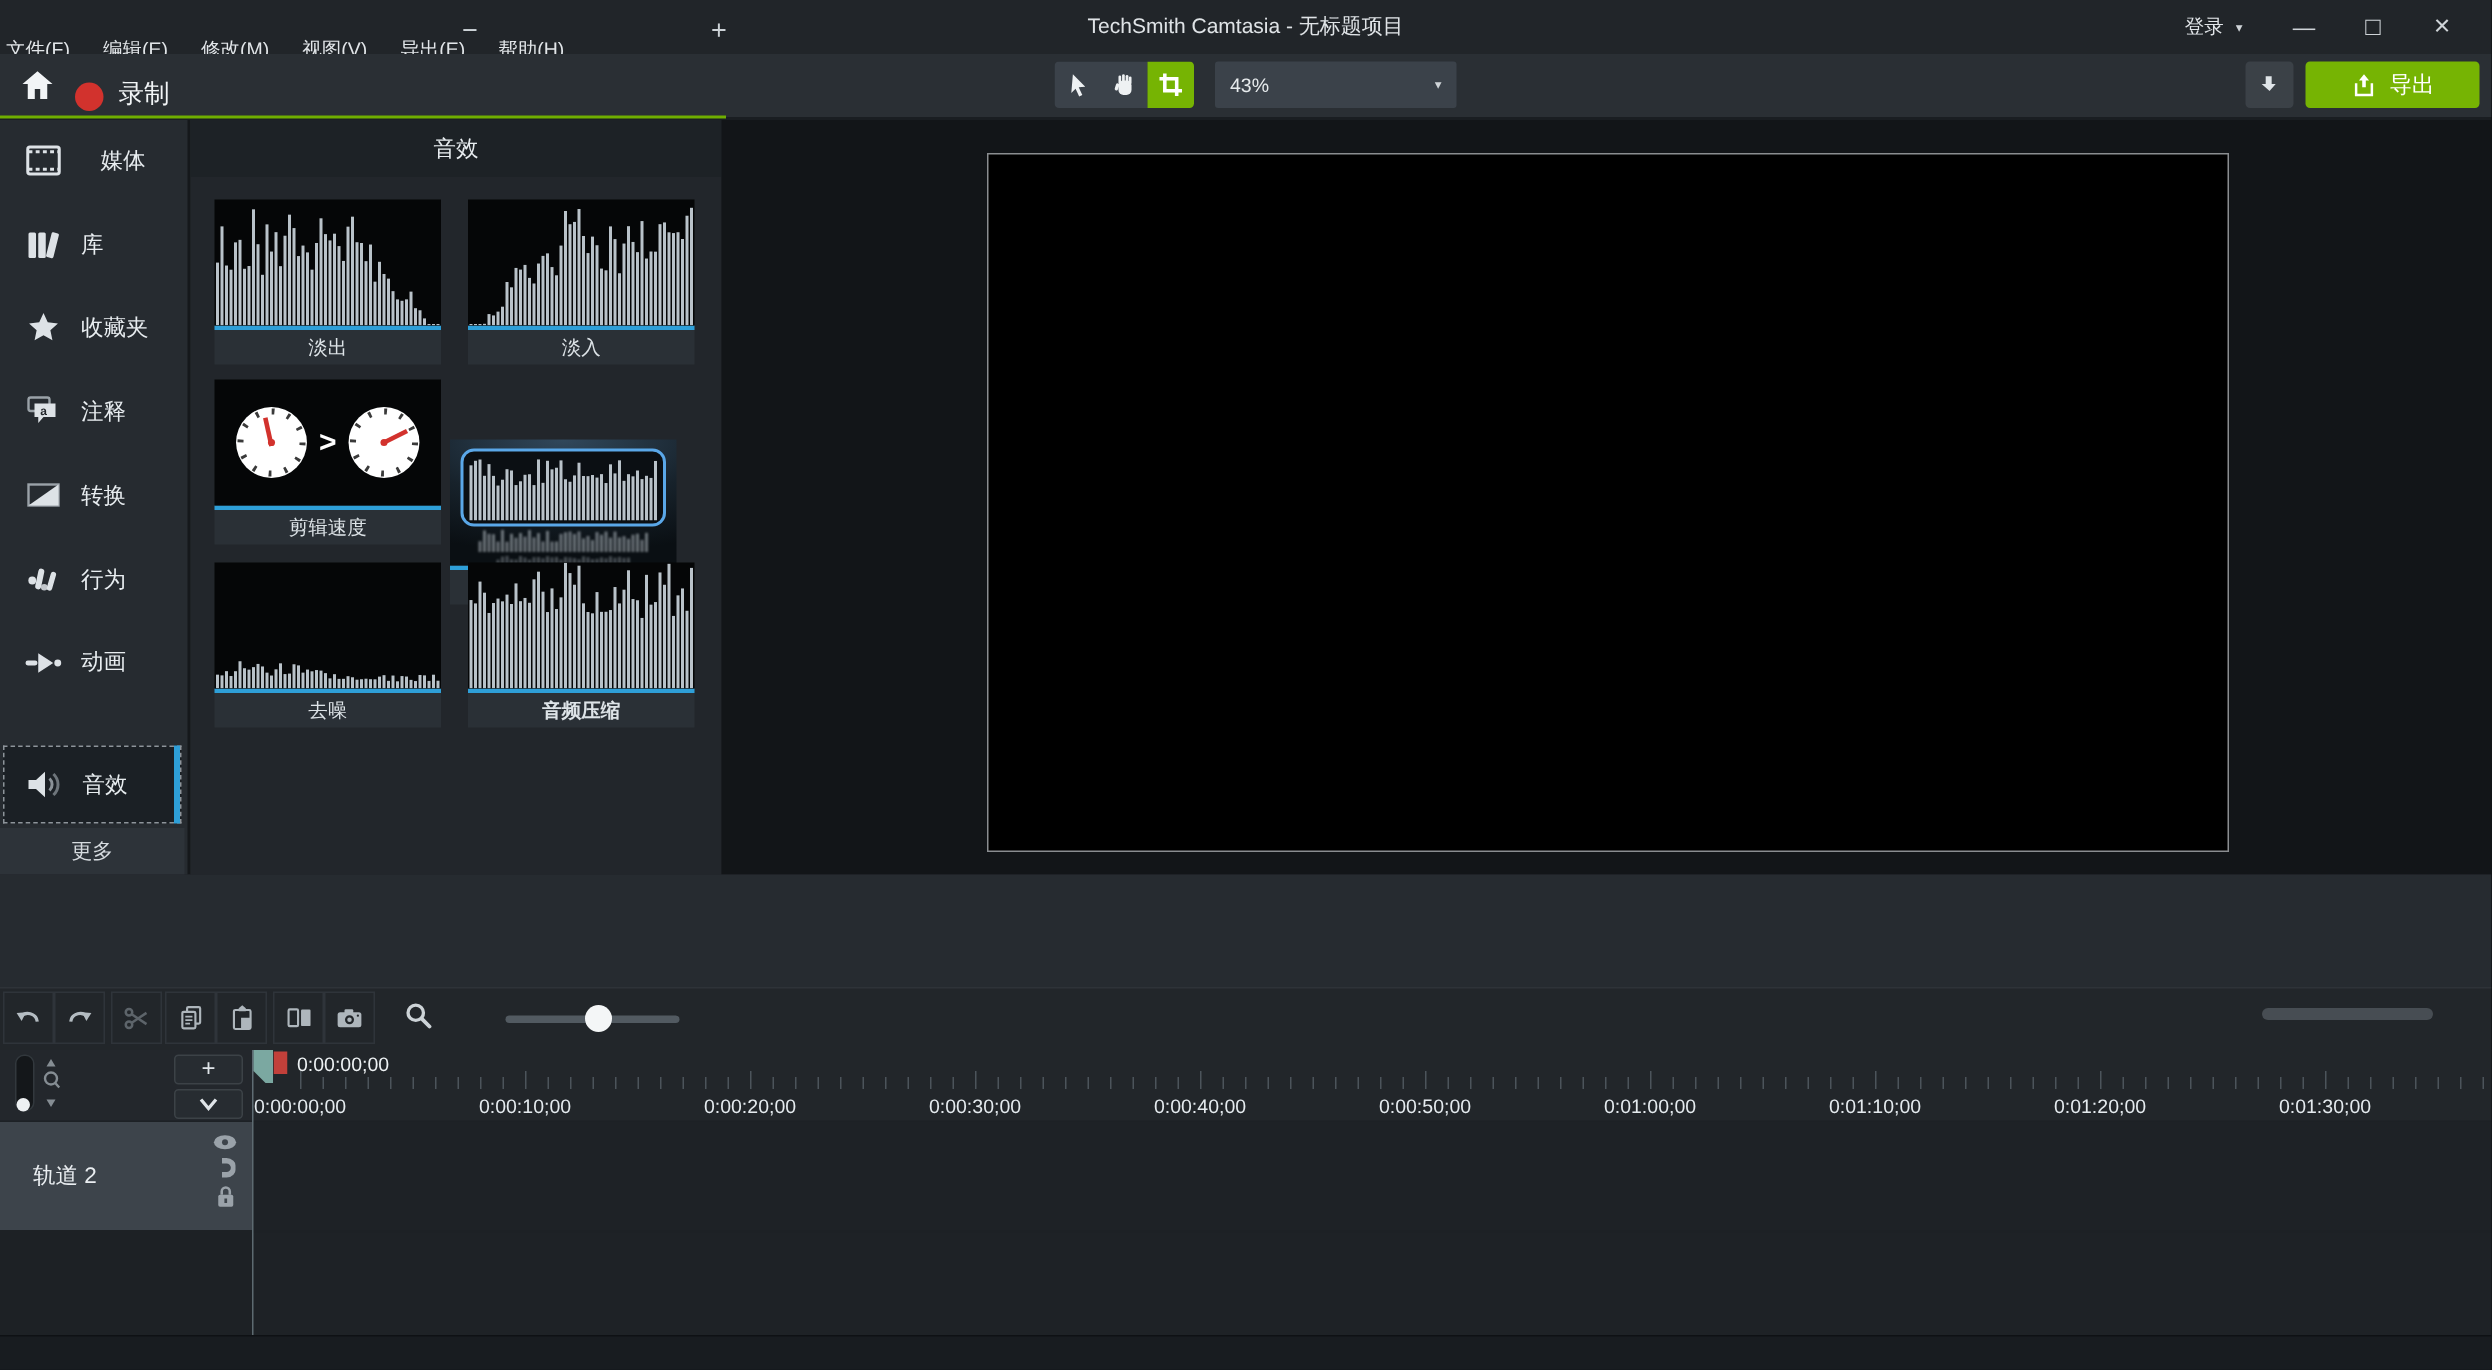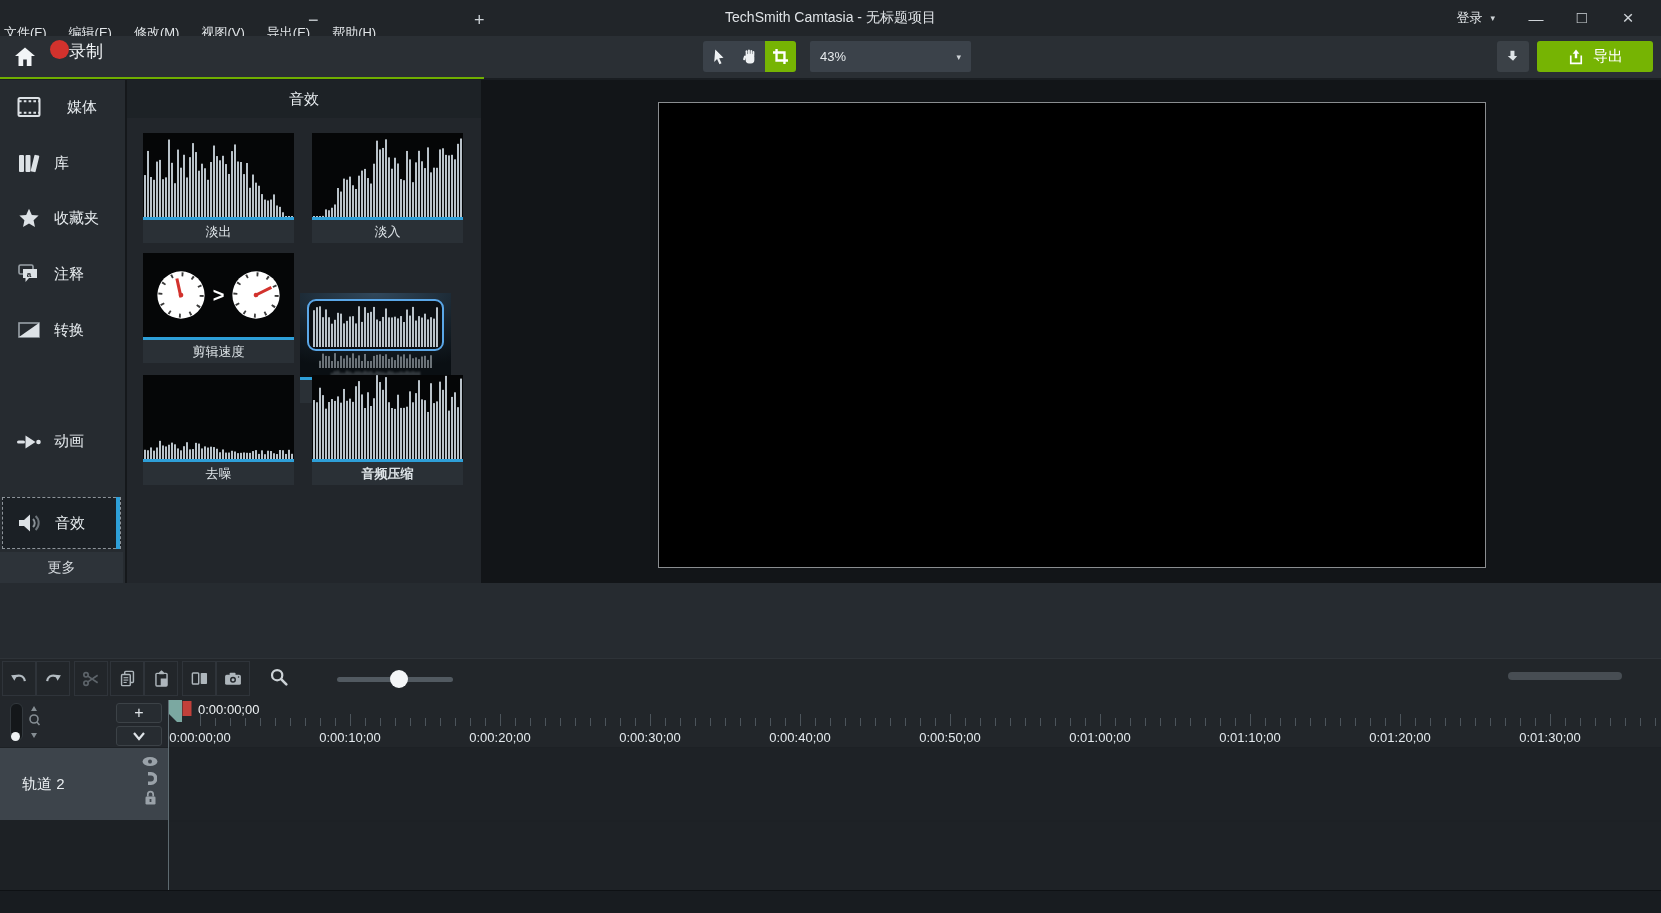--- a/index.html
+++ b/index.html
@@ -18,21 +18,21 @@
   .win-right{right:10px;top:0;height:36px;display:flex;align-items:center;gap:0;}
   .login{display:flex;align-items:center;gap:8px;font-size:13px;color:#e2e6e9;padding:0 18px;}
   .caret{font-size:9px;color:#cfd4d8;}
   .winbtn{width:46px;height:36px;display:flex;align-items:center;justify-content:center;
           color:#cfd4d8;font-size:15px;}
 
   
   .toolbar{left:0;top:36px;width:1661px;height:42px;background:#2a2f34;}
   .greenline{left:0;top:77px;width:484px;height:2px;background:#6fae00;}
   .home-btn{left:10px;top:42px;width:30px;height:30px;display:flex;align-items:center;justify-content:center;}
-  .rec-btn{left:50px;top:40px;height:34px;display:flex;align-items:flex-start;}
+  .rec-btn{left:50px;top:40px;height:34px;display:flex;align-items:flex-end;gap:10px;}
   .rec-dot{width:19px;height:19px;border-radius:50%;background:var(--record-red);}
   .rec-label{font-size:17px;color:#f2f5f7;}
   .tool-group{left:703px;top:41px;height:31px;display:flex;border-radius:3px;overflow:hidden;}
   .tool-btn{width:31px;height:31px;background:#3b424a;display:flex;align-items:center;justify-content:center;}
   .tool-btn.active{background:var(--accent-green);}
   .zoom-select{left:810px;top:41px;width:141px;height:31px;background:#3b424a;border-radius:2px;
                display:flex;align-items:center;font-size:13px;color:#e6eaec;padding:0 10px;}
   .zoom-select .zv{flex:1;}
   .dl-btn{left:1497px;top:41px;width:32px;height:31px;background:#3b4147;border-radius:3px;
           display:flex;align-items:center;justify-content:center;}
@@ -241,20 +241,31 @@
       <span>注释</span>
     </div>
     <div class="side-item" style="top:224px;">
       <span class="ic">
         <svg width="24" height="22" viewBox="0 0 24 22">
           <rect x="2" y="4" width="20" height="14" fill="none" stroke="#9aa2a8" stroke-width="1.6"></rect>
           <path d="M22 4 L22 18 L2 18 Z" fill="#dde2e6"></path>
         </svg>
       </span>
       <span>转换</span>
+    </div>
+    <div class="side-item" style="top:280px;">
+      <span class="ic">
+        <svg width="24" height="22" viewBox="0 0 24 22" fill="#dde2e6">
+          <circle cx="4.5" cy="12" r="2.6"></circle>
+          <rect x="7.5" y="4" width="4" height="14" rx="2" transform="rotate(12 9.5 11)"></rect>
+          <circle cx="12.5" cy="16.5" r="2.2" opacity=".85"></circle>
+          <rect x="15.5" y="6" width="3.6" height="13" rx="1.8" transform="rotate(16 17.3 12.5)"></rect>
+        </svg>
+      </span>
+      <span>行为</span>
     </div>
     <div class="side-item" style="top:335px;">
       <span class="ic">
         <svg width="26" height="22" viewBox="0 0 26 22" fill="#dde2e6">
           <rect x="1" y="10.4" width="8" height="3.2" rx="1.6"></rect>
           <path d="M9.5 5.5 L19.5 12 L9.5 18.5 Z"></path>
           <circle cx="22.5" cy="12" r="2.3"></circle>
         </svg>
       </span>
       <span>动画</span>

